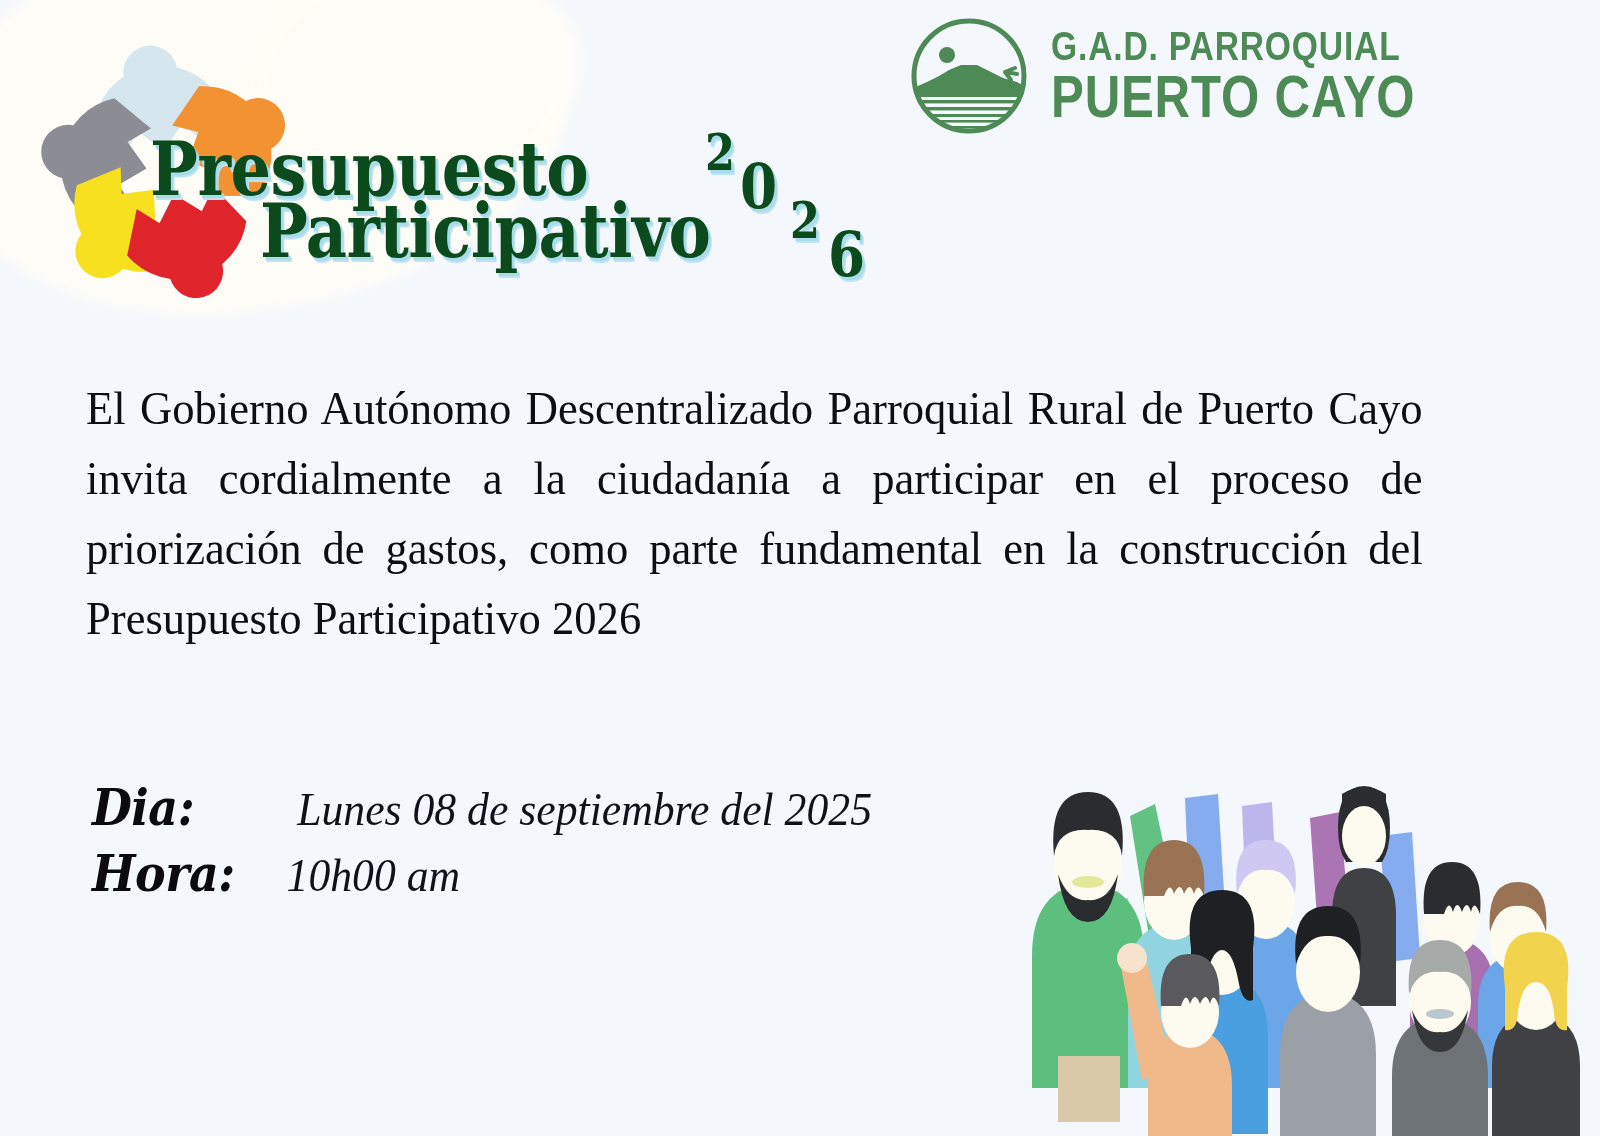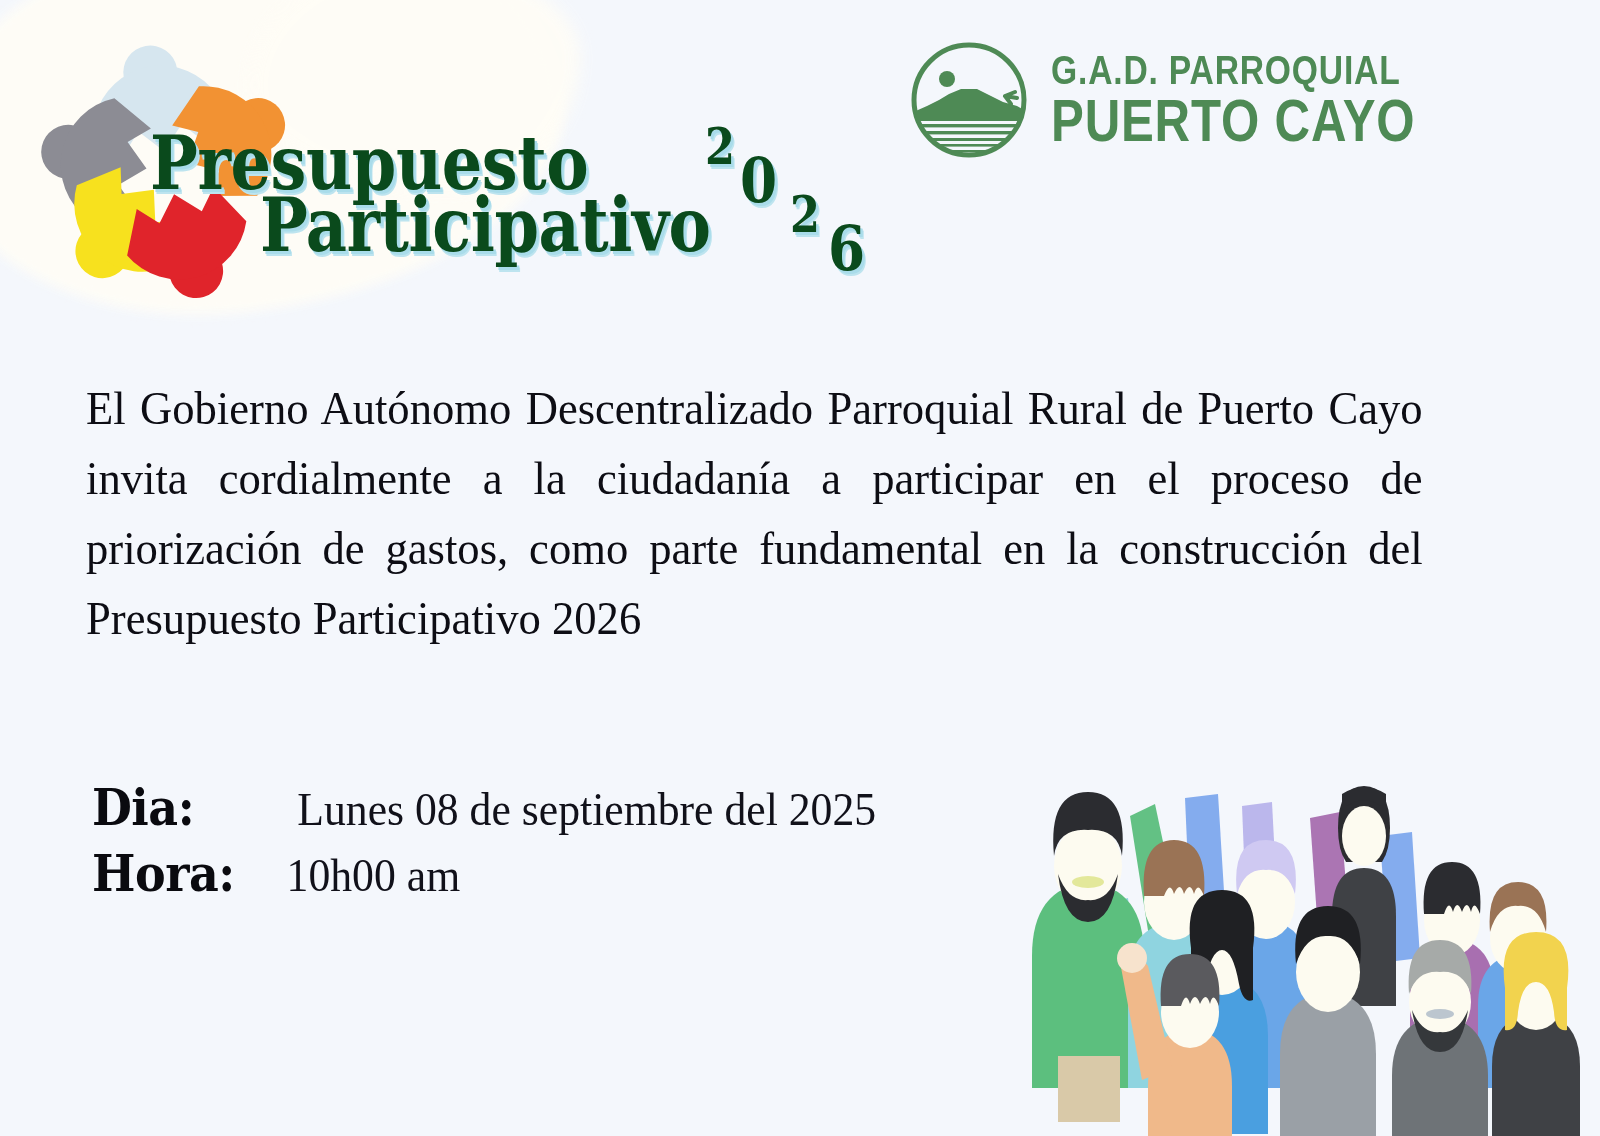--- a/index.html
+++ b/index.html
@@ -52,21 +52,21 @@
     left: 18px;
     top: 8px;
     width: 300px;
     height: 330px;
   }
 
   
   .title-block {
     position: absolute;
     left: 150px;
-    top: 120px;
+    top: 126px;
     width: 820px;
     height: 175px;
     text-align: center;
   }
   .title-line {
     position: absolute;
     font-family: "DejaVu Serif", "Liberation Serif", serif;
     font-weight: 700;
     color: #0a4a1c;
     letter-spacing: -0.5px;
@@ -100,21 +100,21 @@
   }
   .yd0 { left: 555px; top: 2px;  font-size: 50px; }
   .yd1 { left: 590px; top: 30px; font-size: 62px; }
   .yd2 { left: 640px; top: 70px; font-size: 50px; }
   .yd3 { left: 678px; top: 98px; font-size: 62px; }
 
   
   .logo {
     position: absolute;
     right: 105px;
-    top: 36px;
+    top: 12px;
     display: flex;
     align-items: center;
     gap: 18px;
   }
   .logo-mark { width: 128px; height: 128px; flex: none; }
   .logo-text { display: flex; flex-direction: column; line-height: .92; }
   .logo-l1 {
     font-family: "Liberation Sans", "DejaVu Sans", sans-serif;
     font-weight: 700;
     font-size: 41px;
@@ -157,20 +157,21 @@
   .details {
     position: absolute;
     left: 84px;
     top: 778px;
     width: 900px;
   }
   .detail-row {
     display: flex;
     align-items: baseline;
     height: 66px;
+    font-style: italic;
   }
   .detail-label {
     width: 198px;
     flex: none;
     font-family: "DejaVu Serif", "Liberation Serif", serif;
     font-weight: 700;
     font-size: 50px;
     color: #0a0a0f;
     letter-spacing: -0.5px;
     transform: scaleX(.92);

